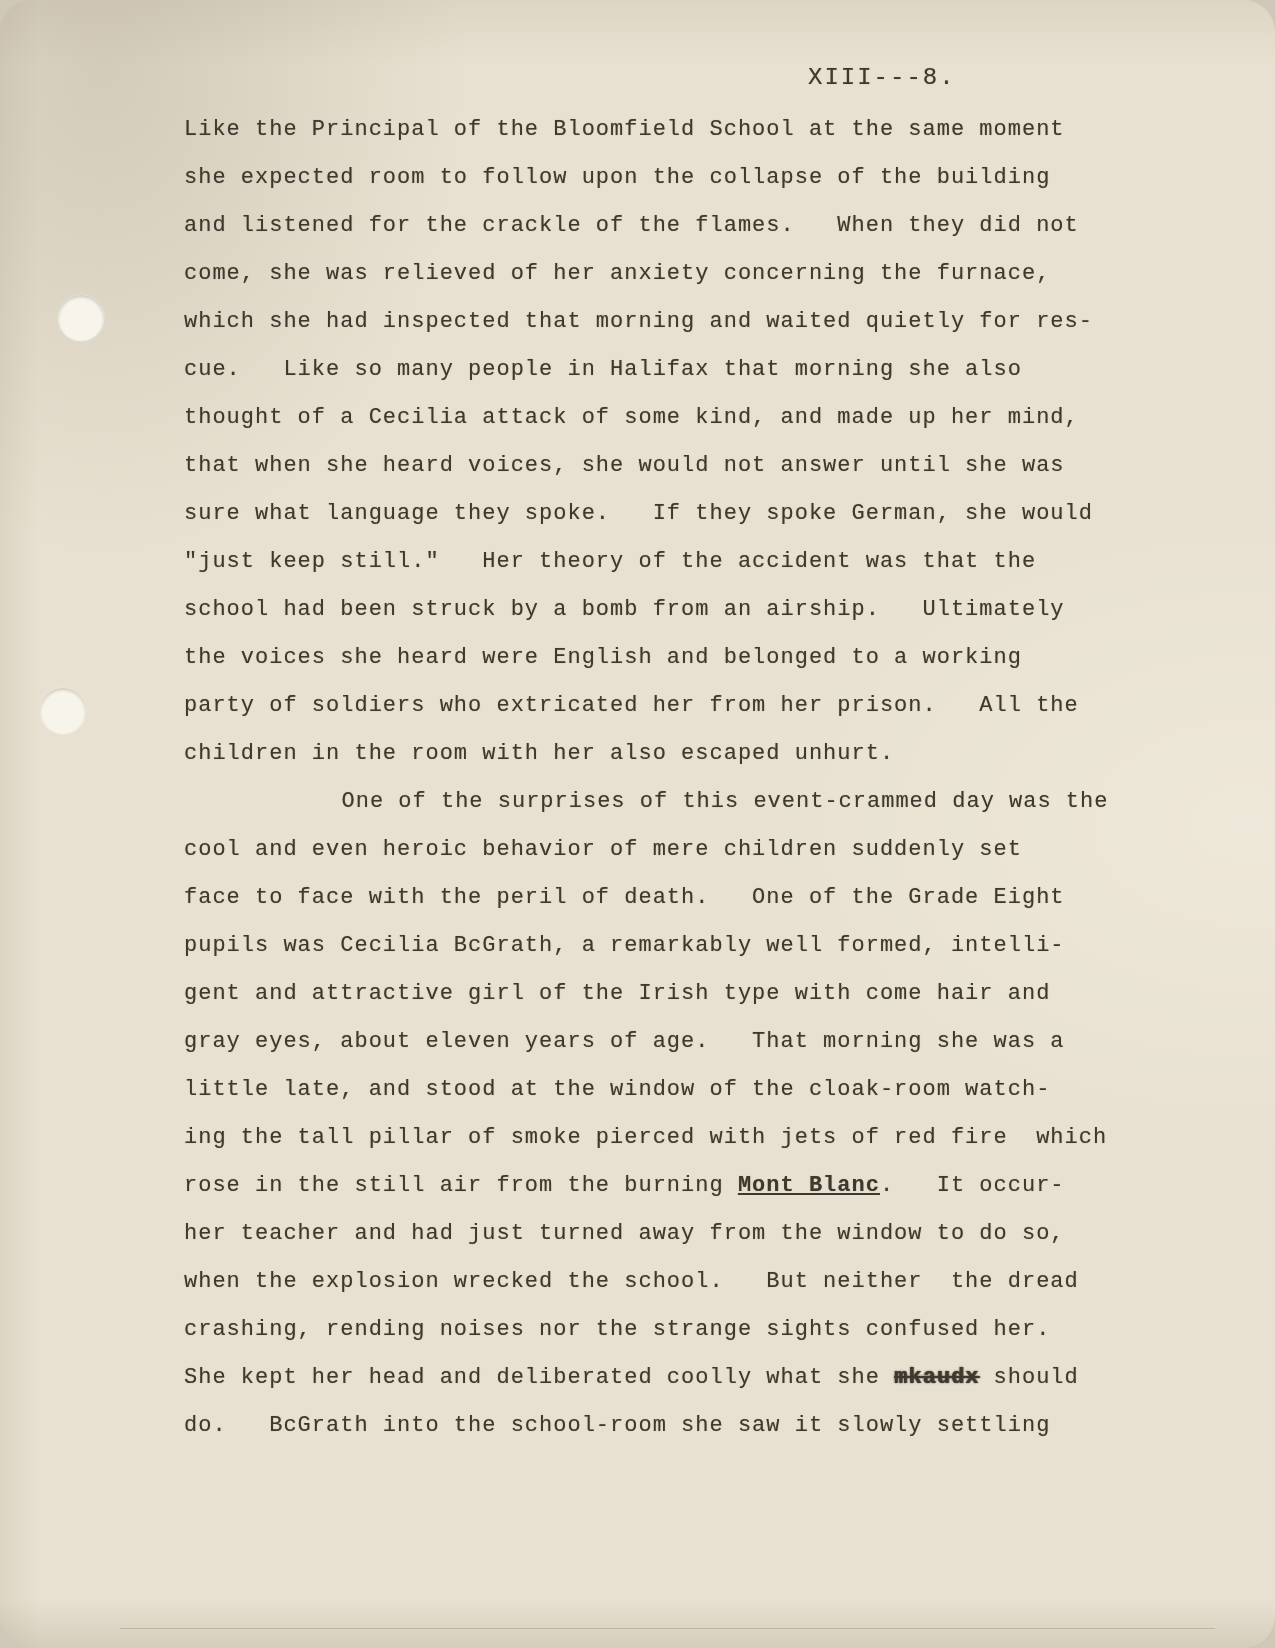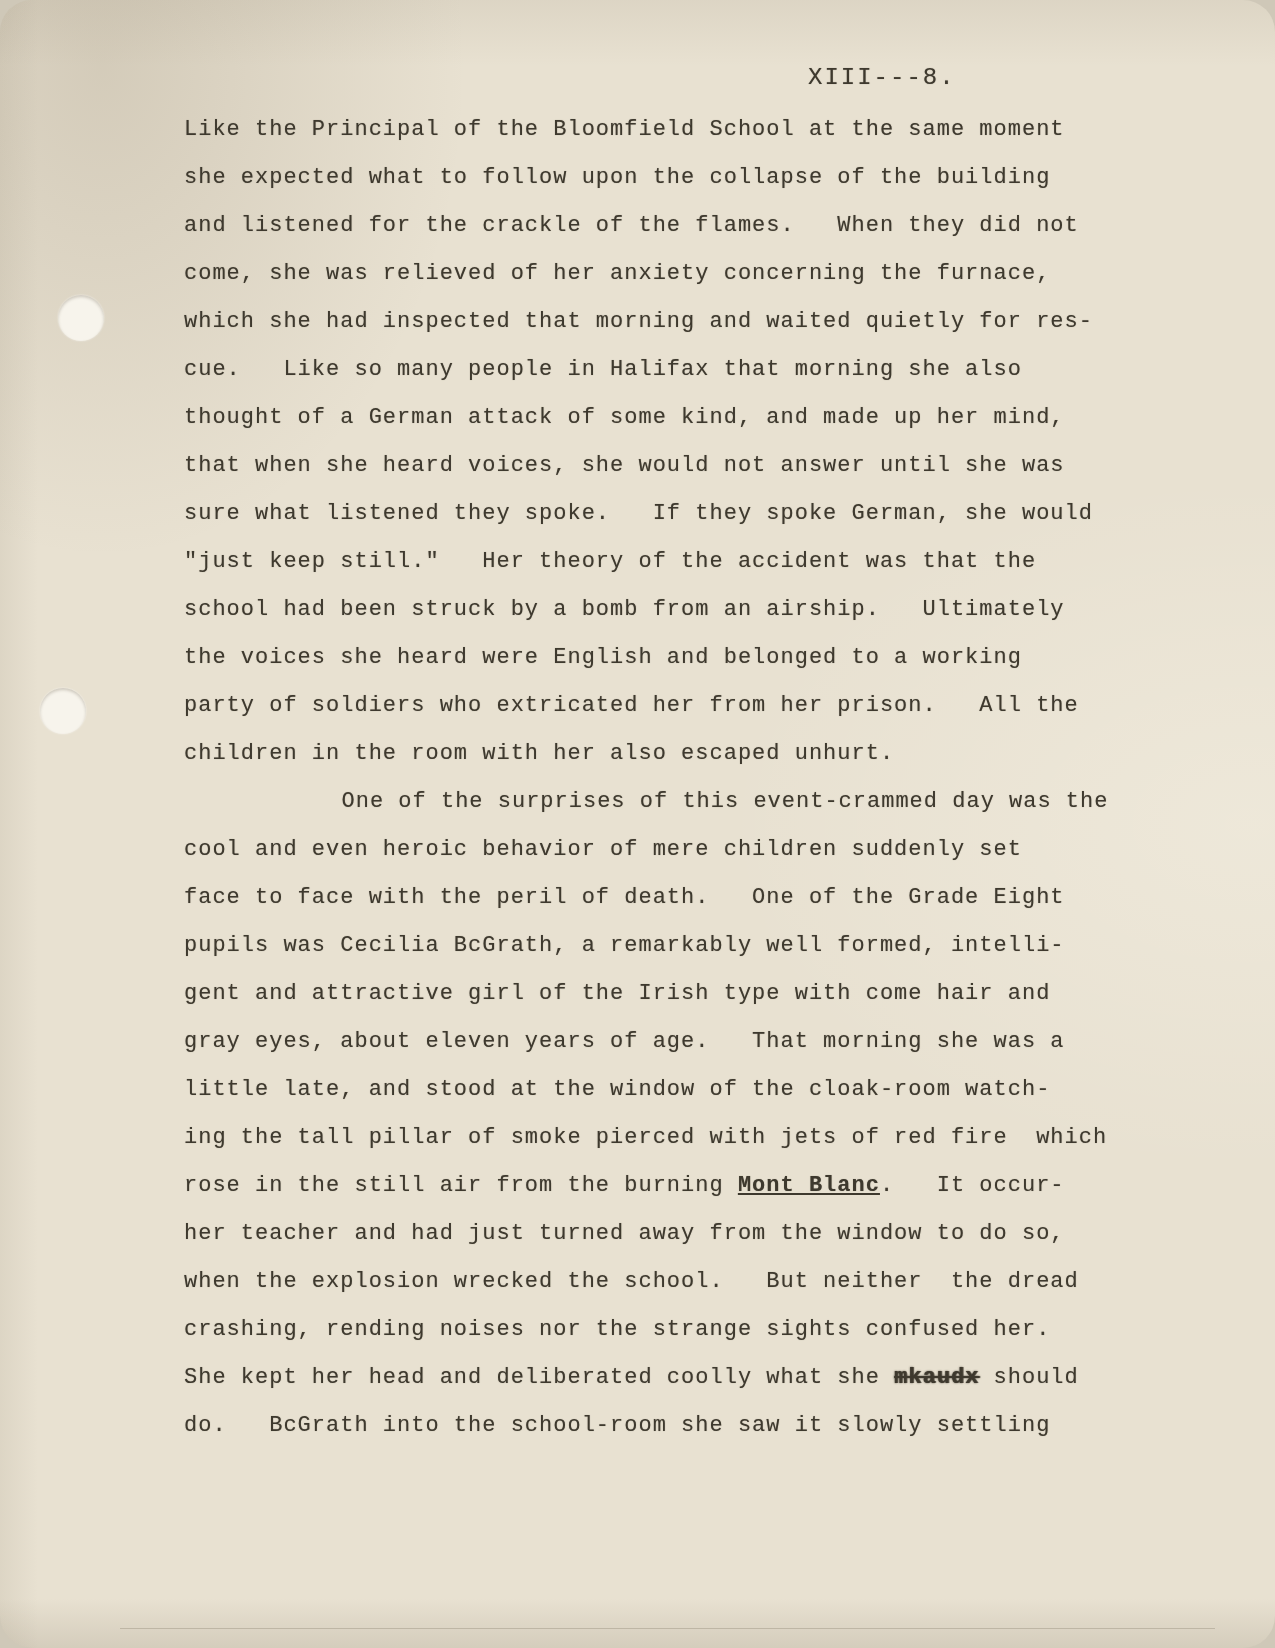--- a/index.html
+++ b/index.html
@@ -67,28 +67,28 @@
 </style>
 </head>
 <body>
 
 <div class="page">
   <div class="hole hole-1"></div>
   <div class="hole hole-2"></div>
   <div class="page-number">XIII---8.</div>
   <div class="text-block" id="text-block">
       <div class="line">Like the Principal of the Bloomfield School at the same moment</div>
-      <div class="line">she expected what to follow upon the collapse of the building</div>
+      <div class="line">she expected room to follow upon the collapse of the building</div>
       <div class="line">and listened for the crackle of the flames.   When they did not</div>
       <div class="line">come, she was relieved of her anxiety concerning the furnace,</div>
       <div class="line">which she had inspected that morning and waited quietly for res-</div>
       <div class="line">cue.   Like so many people in Halifax that morning she also</div>
-      <div class="line">thought of a German attack of some kind, and made up her mind,</div>
+      <div class="line">thought of a Cecilia attack of some kind, and made up her mind,</div>
       <div class="line">that when she heard voices, she would not answer until she was</div>
-      <div class="line">sure what listened they spoke.   If they spoke German, she would</div>
+      <div class="line">sure what language they spoke.   If they spoke German, she would</div>
       <div class="line">"just keep still."   Her theory of the accident was that the</div>
       <div class="line">school had been struck by a bomb from an airship.   Ultimately</div>
       <div class="line">the voices she heard were English and belonged to a working</div>
       <div class="line">party of soldiers who extricated her from her prison.   All the</div>
       <div class="line">children in the room with her also escaped unhurt.</div>
       <div class="line indent">One of the surprises of this event-crammed day was the</div>
       <div class="line">cool and even heroic behavior of mere children suddenly set</div>
       <div class="line">face to face with the peril of death.   One of the Grade Eight</div>
       <div class="line">pupils was Cecilia BcGrath, a remarkably well formed, intelli-</div>
       <div class="line">gent and attractive girl of the Irish type with come hair and</div>

